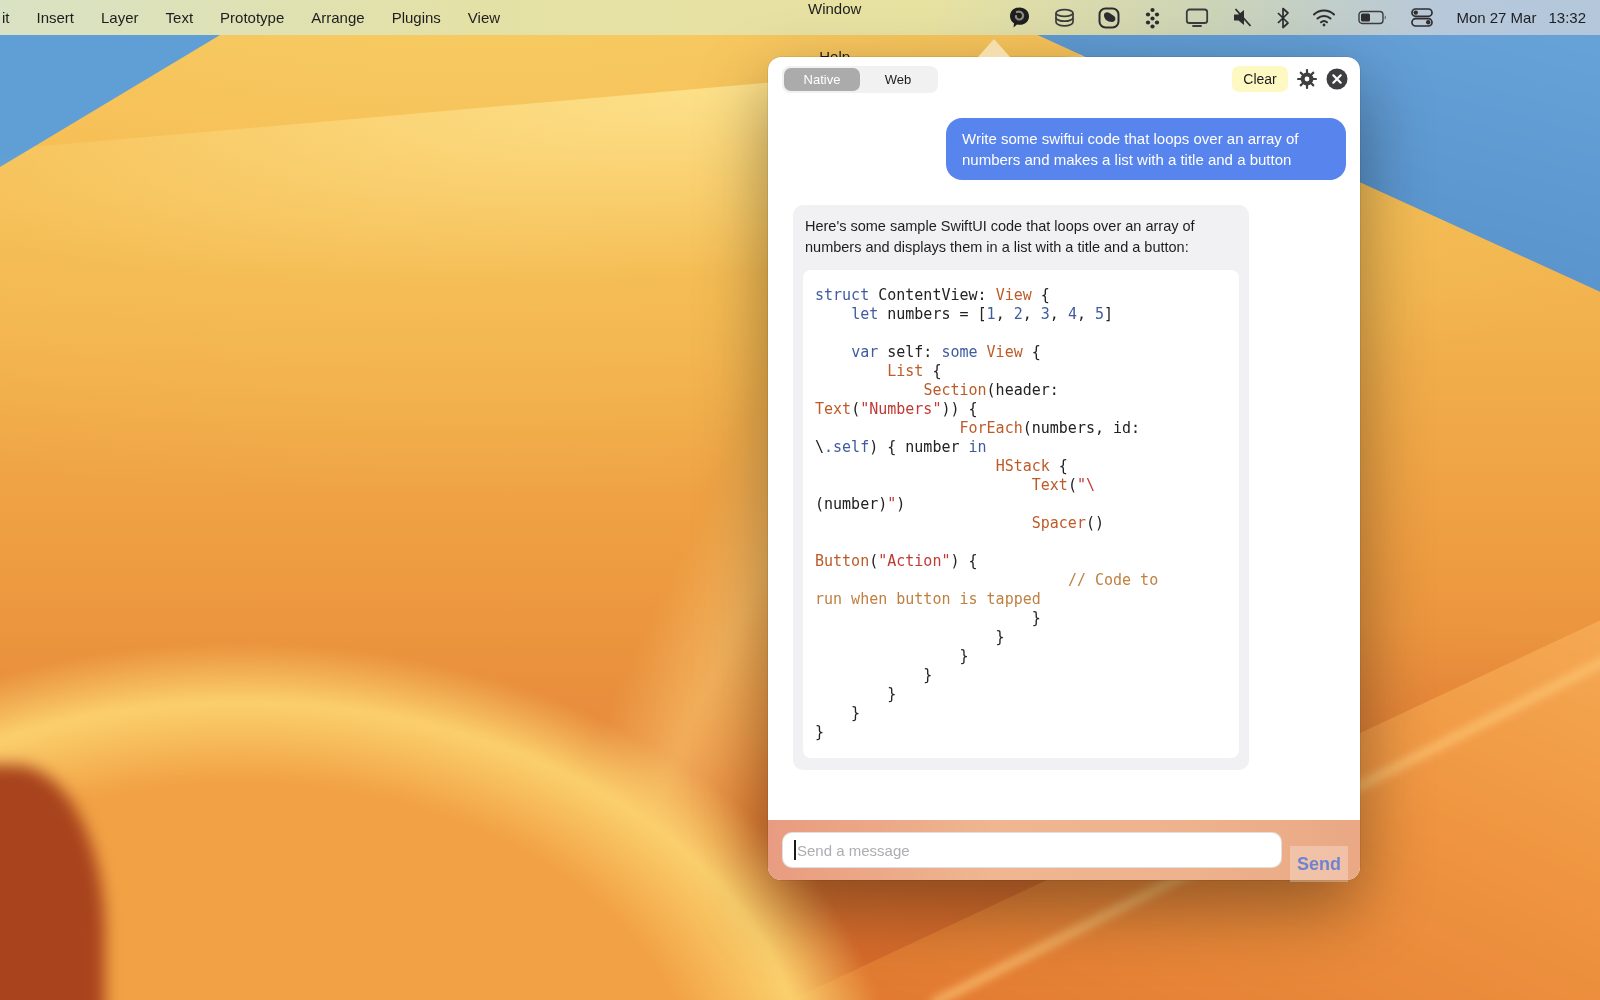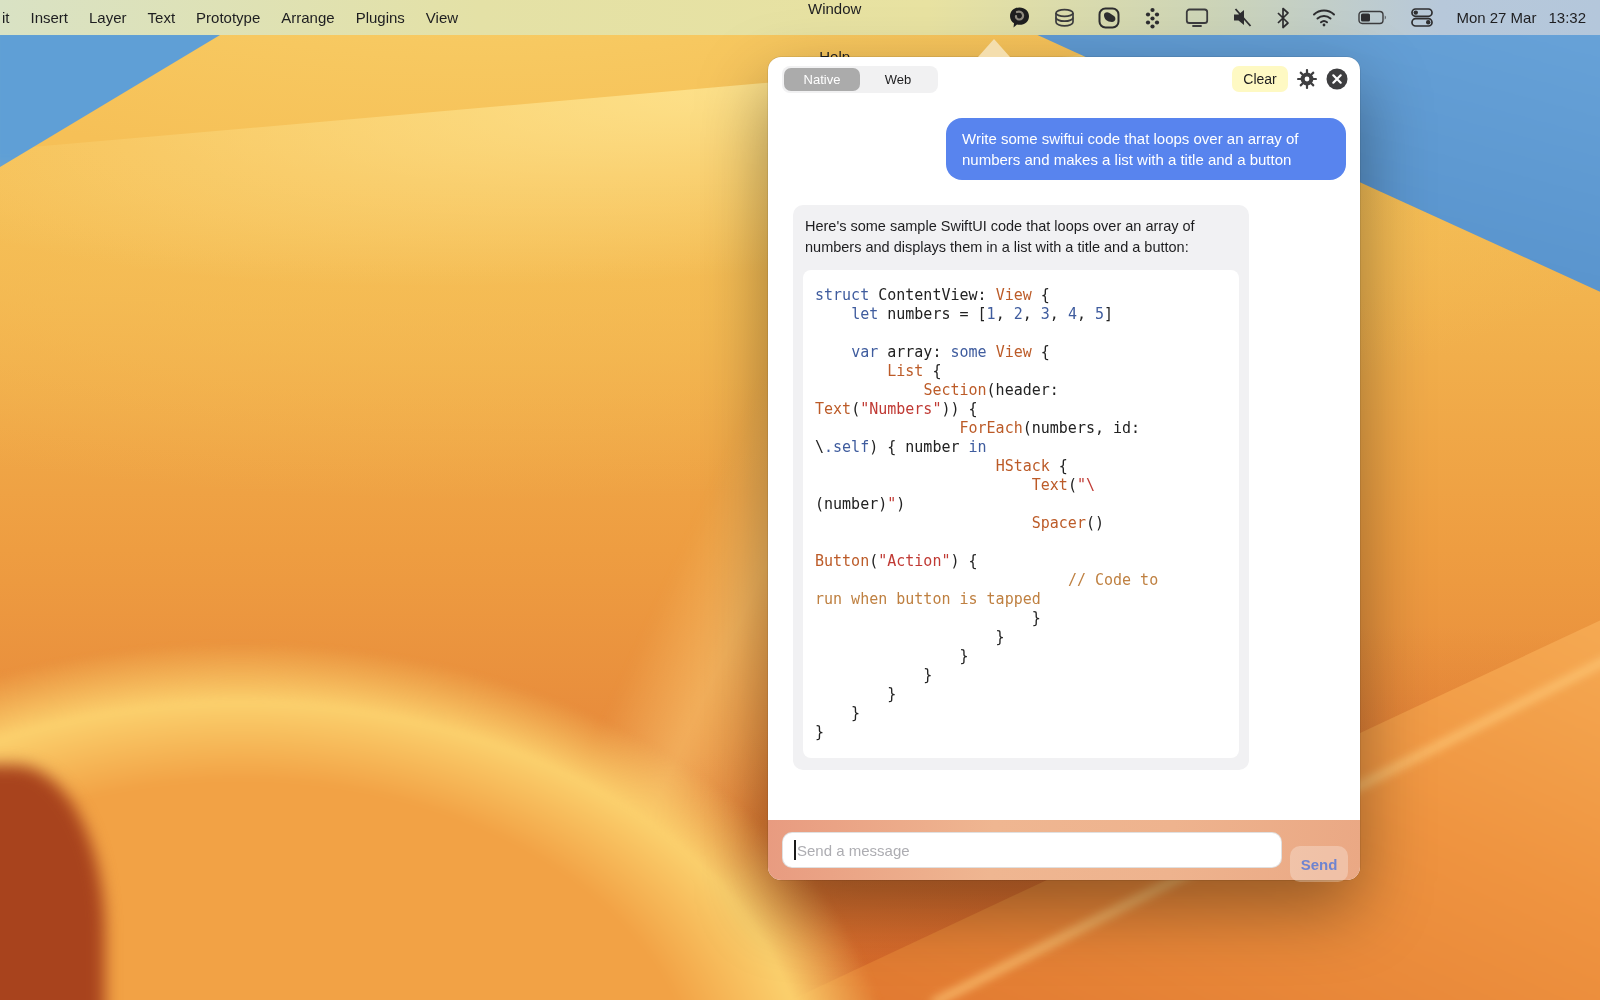--- a/index.html
+++ b/index.html
@@ -34,21 +34,21 @@
     border-radius:50%;
     background:radial-gradient(closest-side,#f2a245 70%,#fbd06d 87%,rgba(250,208,110,0) 100%);
     filter:blur(3px); }
   .dl-corner { position:absolute; left:-45px; bottom:-45px; width:150px; height:280px;
     background:#a8431d; border-radius:0 60% 0 0; filter:blur(8px); }
 
   
   .menubar { position:fixed; top:0; left:0; width:1600px; height:35px; z-index:40;
     background:linear-gradient(90deg,#d9e2c4 0%,#e4e1a6 30%,#e8e2a1 58%,#ccd4b8 76%,#b7c8da 90%,#b4c7db 100%);
     display:flex; align-items:center; font-size:15px; color:#1e1e20; }
-  .menus-left { display:flex; align-items:center; gap:21px; padding-left:2px; }
+  .menus-left { display:flex; align-items:center; gap:27px; padding-left:2px; }
   .menus-left span, .menus-right span { white-space:nowrap; cursor:default; }
   .menus-right { position:absolute; left:808px; top:0; height:35px;
     display:flex; align-items:center; gap:31px;flex-direction:column; }
   .tray { position:absolute; right:0; top:0; height:35px; display:flex;
     align-items:center; gap:22px; padding-right:14px; }
   .tray svg { display:block; }
   .clock { display:flex; gap:12px; font-size:15px; color:#1e1e20; }
 
   
   .pop-arrow { position:fixed; left:978px; top:39px; z-index:45;
@@ -96,23 +96,23 @@
     background:linear-gradient(95deg,#e89b80 0%,#efb691 38%,#eeb38e 68%,#eaa884 100%);
     display:flex; align-items:center; padding:0 12px 0 14px; gap:8px; }
   .msg-input-wrap { position:relative; flex:1; height:36px; }
   .msg-input { width:100%; height:36px; border-radius:10px; border:.5px solid rgba(0,0,0,.12);
     background:#ffffff; padding:0 12px 0 14px; font-size:15px; font-family:inherit;
     color:#1d1d1f; outline:none; }
   .msg-input::placeholder { color:#adadb2; }
   .caret { position:absolute; left:12px; top:8px; width:1.5px; height:20px;
     background:#1a1a1a; animation:blink 1.1s steps(1) infinite; }
   @keyframes blink { 50% { opacity:0; } }
-  .send-btn { width:58px; height:36px; border:none; border-radius:10px;
+  .send-btn { width:58px; height:36px; border:none; border-radius:0;
     background:rgba(255,255,255,.28); color:#6f84d0; font-weight:700;
-    font-size:15px; font-family:inherit;margin-top:28px; }
+    font-size:18px; font-family:inherit;margin-top:28px; }
 </style>
 </head>
 <body>
 
 <div class="desktop">
   <div class="wall">
     <div class="ridge-hi"></div>
     <div class="sky-r"></div>
     <div class="sky-l"></div>
     <div class="sweep"></div>
@@ -264,21 +264,21 @@
     <div class="bubble-row">
       <div class="user-bubble">Write some swiftui code that loops over an array of numbers and makes a list with a title and a button</div>
     </div>
 
     <div class="assistant">
       <div class="para">Here's some sample SwiftUI code that loops over an array of numbers and displays them in a list with a title and a button:</div>
       <div class="code-box" id="code-box">
           <div class="code-line"><span class="tok-k">struct</span><span class="tok-p"> ContentView: </span><span class="tok-t">View</span><span class="tok-p"> {</span></div>
           <div class="code-line"><span class="tok-p">    </span><span class="tok-k">let</span><span class="tok-p"> numbers = [</span><span class="tok-n">1</span><span class="tok-p">, </span><span class="tok-n">2</span><span class="tok-p">, </span><span class="tok-n">3</span><span class="tok-p">, </span><span class="tok-n">4</span><span class="tok-p">, </span><span class="tok-n">5</span><span class="tok-p">]</span></div>
           <div class="code-line">&nbsp;</div>
-          <div class="code-line"><span class="tok-p">    </span><span class="tok-k">var</span><span class="tok-p"> array: </span><span class="tok-k">some</span><span class="tok-p"> </span><span class="tok-t">View</span><span class="tok-p"> {</span></div>
+          <div class="code-line"><span class="tok-p">    </span><span class="tok-k">var</span><span class="tok-p"> self: </span><span class="tok-k">some</span><span class="tok-p"> </span><span class="tok-t">View</span><span class="tok-p"> {</span></div>
           <div class="code-line"><span class="tok-p">        </span><span class="tok-t">List</span><span class="tok-p"> {</span></div>
           <div class="code-line"><span class="tok-p">            </span><span class="tok-t">Section</span><span class="tok-p">(header:</span></div>
           <div class="code-line"><span class="tok-t">Text</span><span class="tok-p">(</span><span class="tok-s">"Numbers"</span><span class="tok-p">)) {</span></div>
           <div class="code-line"><span class="tok-p">                </span><span class="tok-t">ForEach</span><span class="tok-p">(numbers, id:</span></div>
           <div class="code-line"><span class="tok-p">\</span><span class="tok-k">.self</span><span class="tok-p">) { number </span><span class="tok-k">in</span></div>
           <div class="code-line"><span class="tok-p">                    </span><span class="tok-t">HStack</span><span class="tok-p"> {</span></div>
           <div class="code-line"><span class="tok-p">                        </span><span class="tok-t">Text</span><span class="tok-p">(</span><span class="tok-s">"\</span></div>
           <div class="code-line"><span class="tok-p">(number)</span><span class="tok-s">"</span><span class="tok-p">)</span></div>
           <div class="code-line"><span class="tok-p">                        </span><span class="tok-t">Spacer</span><span class="tok-p">()</span></div>
           <div class="code-line">&nbsp;</div>

